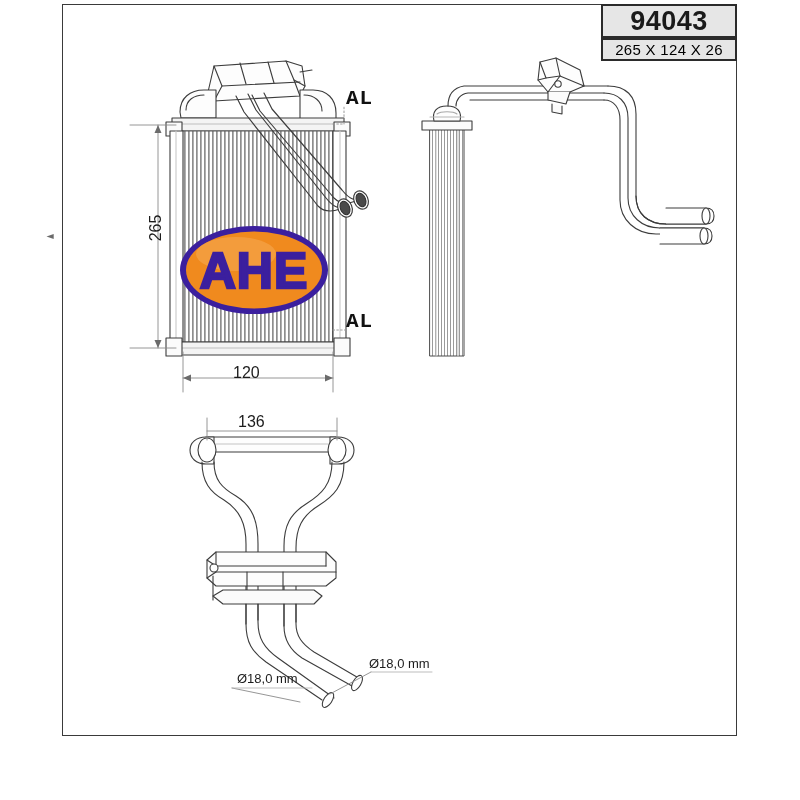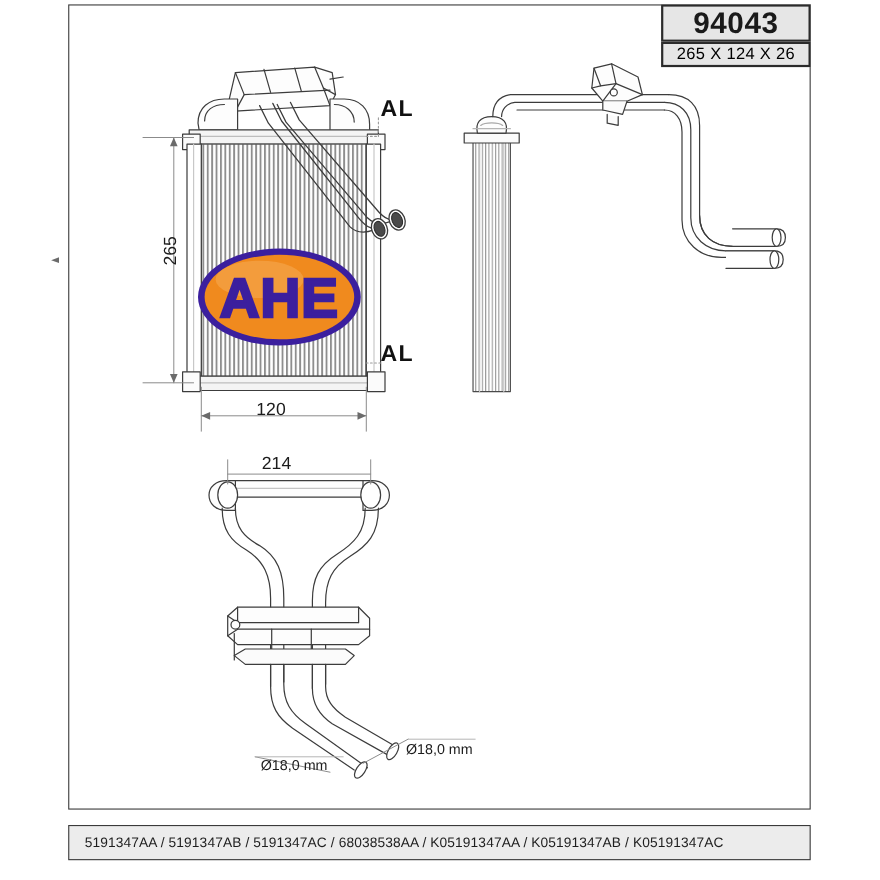--- a/index.html
+++ b/index.html
@@ -26,23 +26,23 @@
     display:flex;align-items:center;justify-content:center;
     font-size:15px;color:#000000;letter-spacing:.3px;
   }
   .footer{
     position:absolute;left:62px;top:750px;width:675px;height:32px;
     border:1.5px solid #3a3a3a;background:#ececec;box-sizing:border-box;
     display:flex;align-items:center;padding-left:14px;
     font-size:12.5px;color:#1e1e1e;letter-spacing:.1px;
   }
   .lbl{position:absolute;color:#111;}
-  .lbl-al{font-size:21px;font-weight:bold;letter-spacing:1px;}
+  .lbl-al{font-size:21px;font-weight:bold;letter-spacing:1px;font-family:Liberation Mono, monospace;}
   .lbl-dim{font-size:16px;color:#1c1c1c;}
-  .lbl-dia{font-size:13px;color:#1c1c1c;white-space:nowrap;margin-top:17px;}
+  .lbl-dia{font-size:13px;color:#1c1c1c;white-space:nowrap;}
   .rot{transform:rotate(-90deg);transform-origin:center center;}
   svg{display:block;}
 </style>
 </head>
 <body>
 
 <div id="sheet">
 
   <div class="frame"></div>
 
@@ -260,23 +260,20 @@
   </svg>
 
   <div class="lbl lbl-al" style="left:346px;top:87px;">AL</div>
 
   <div class="lbl lbl-al" style="left:346px;top:310px;">AL</div>
 
   <div class="lbl lbl-dim rot" style="left:138px;top:219px;width:36px;text-align:center;">265</div>
 
   <div class="lbl lbl-dim" style="left:233px;top:364px;">120</div>
 
-  <div class="lbl lbl-dim" style="left:238px;top:413px;">214</div>
+  <div class="lbl lbl-dim" style="left:238px;top:413px;">136</div>
 
   <div class="lbl lbl-dia" style="left:237px;top:671px;">Ø18,0 mm</div>
 
   <div class="lbl lbl-dia" style="left:369px;top:656px;">Ø18,0 mm</div>
 
-  <div class="footer">
-    <span>5191347AA / 5191347AB / 5191347AC / 68038538AA / K05191347AA / K05191347AB / K05191347AC</span>
-  </div>
 
 </div>
 
 </body></html>

